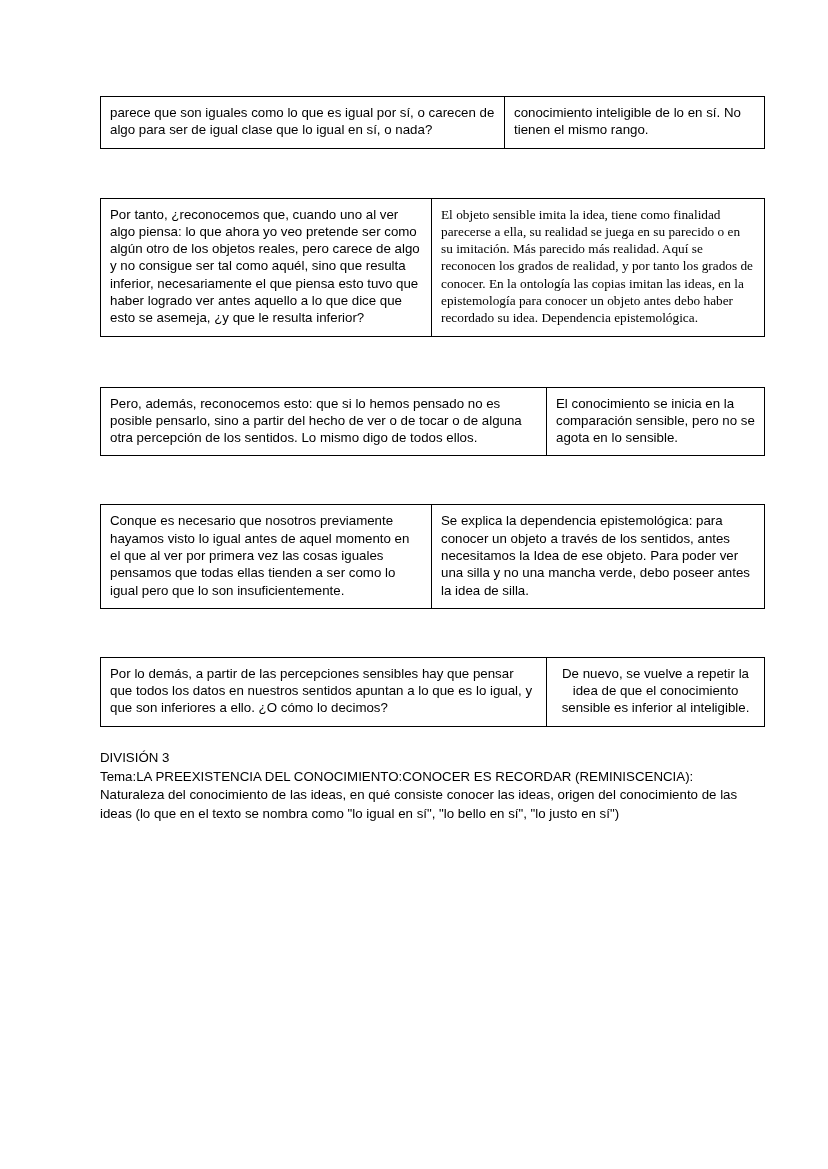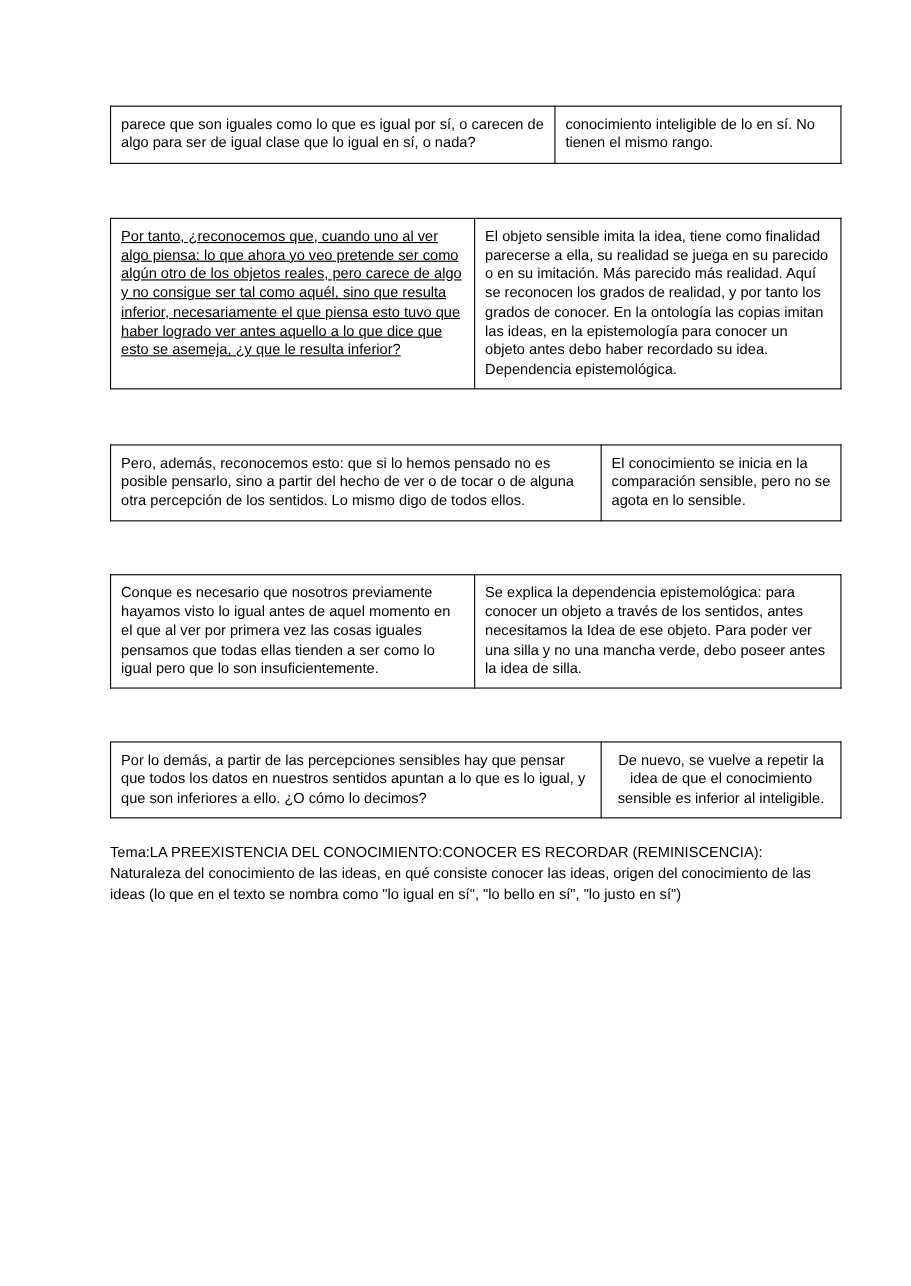--- a/index.html
+++ b/index.html
@@ -37,22 +37,22 @@
   }
   .t1 { margin-bottom: 49px; }
   .t2 { margin-bottom: 50px; }
   .t3 { margin-bottom: 48px; }
   .t4 { margin-bottom: 48px; }
   .t5 { margin-bottom: 22px; }
 
   .col-a-1 { width: 385px; }
   .col-b-1 { width: 241px; margin-top: 36px; }
 
-  .col-a-2 { width: 312px; text-decoration: underline; }
-  .col-b-2 { width: 314px; }
+  .col-a-2 { width: 312px; }
+  .col-b-2 { width: 314px; font-family: Liberation Serif, serif; }
 
   .col-a-3 { width: 312px; }
   .col-b-3 { width: 314px; }
 
   .col-a-4 { width: 427px; }
   .col-b-4 { width: 199px; }
 
   .col-a-5 { width: 427px; }
   .col-b-5 { width: 199px; text-align: center; }
   .footer {
@@ -112,16 +112,17 @@
   <table class="table-block t5">
     <tbody>
         <tr>
       <td class="cell col-a-5">Por lo demás, a partir de las percepciones sensibles hay que pensar que todos los datos en nuestros sentidos apuntan a lo que es lo igual, y que son inferiores a ello. ¿O cómo lo decimos?</td>
       <td class="cell col-b-5">De nuevo, se vuelve a repetir la idea de que el conocimiento sensible es inferior al inteligible.</td>
     </tr>
   </tbody>
     </table>
 
   <div class="footer">
+    <p>DIVISIÓN 3</p>
     <p>Tema:LA PREEXISTENCIA DEL CONOCIMIENTO:CONOCER ES RECORDAR (REMINISCENCIA): Naturaleza del conocimiento de las ideas, en qué consiste conocer las ideas, origen del conocimiento de las ideas (lo que en el texto se nombra como "lo igual en sí", "lo bello en sí", "lo justo en sí")</p>
   </div>
 
 </div>
 
 </body></html>

